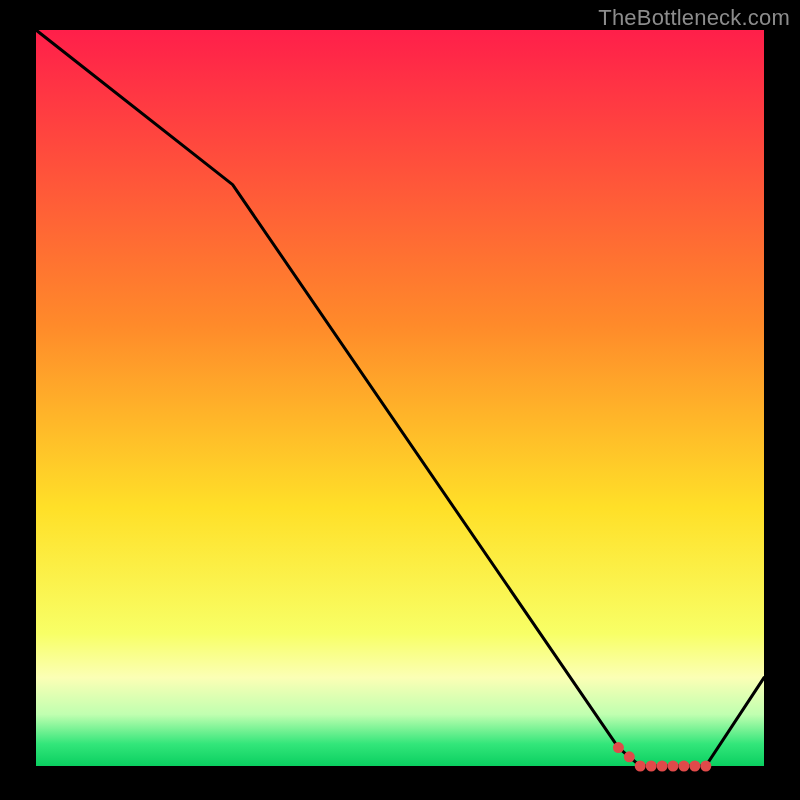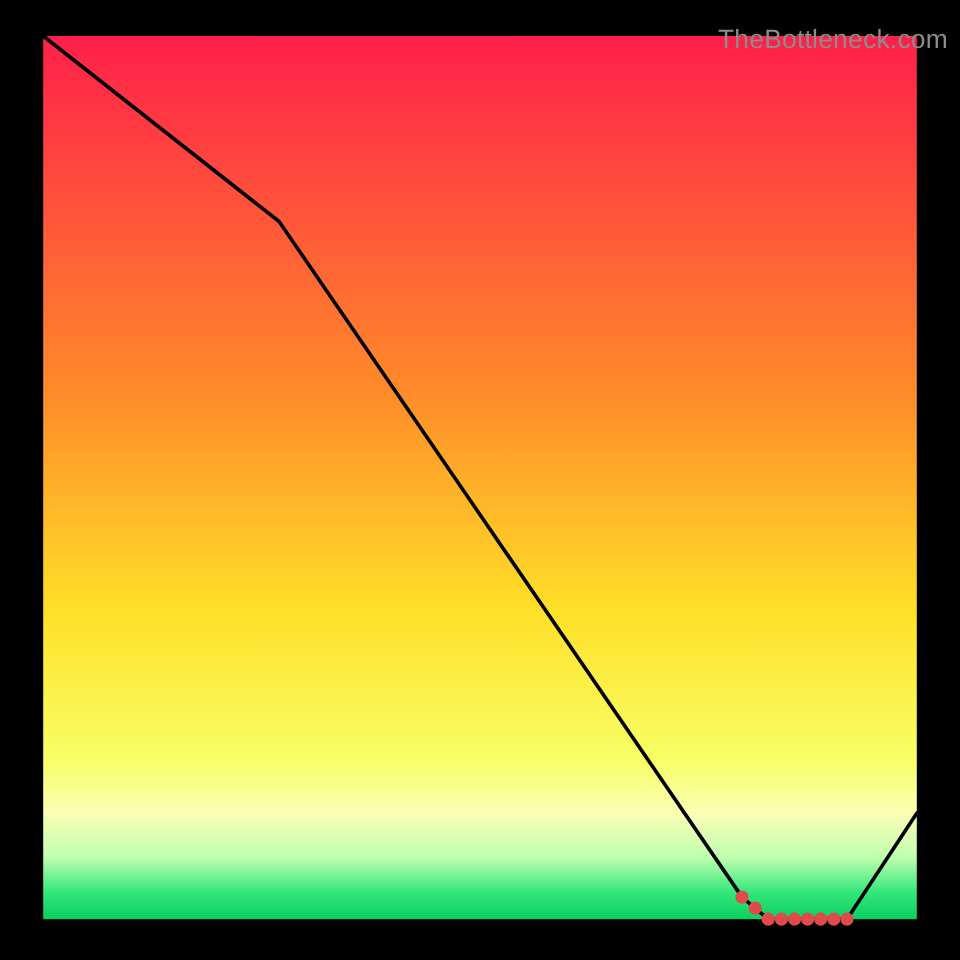--- a/index.html
+++ b/index.html
@@ -12,21 +12,21 @@
     font-family: Arial, Helvetica, sans-serif;
   }
   .frame {
     position: relative;
     width: 800px;
     height: 800px;
     background: #000;
   }
   .watermark {
     position: absolute;
-    top: 20px;
+    top: 5px;
     right: 10px;
     color: #8c8c8c;
     font-size: 22px;
     font-weight: 500;
     letter-spacing: 0.2px;
   }
   .frame svg {
     display: block;
   }
 </style>

